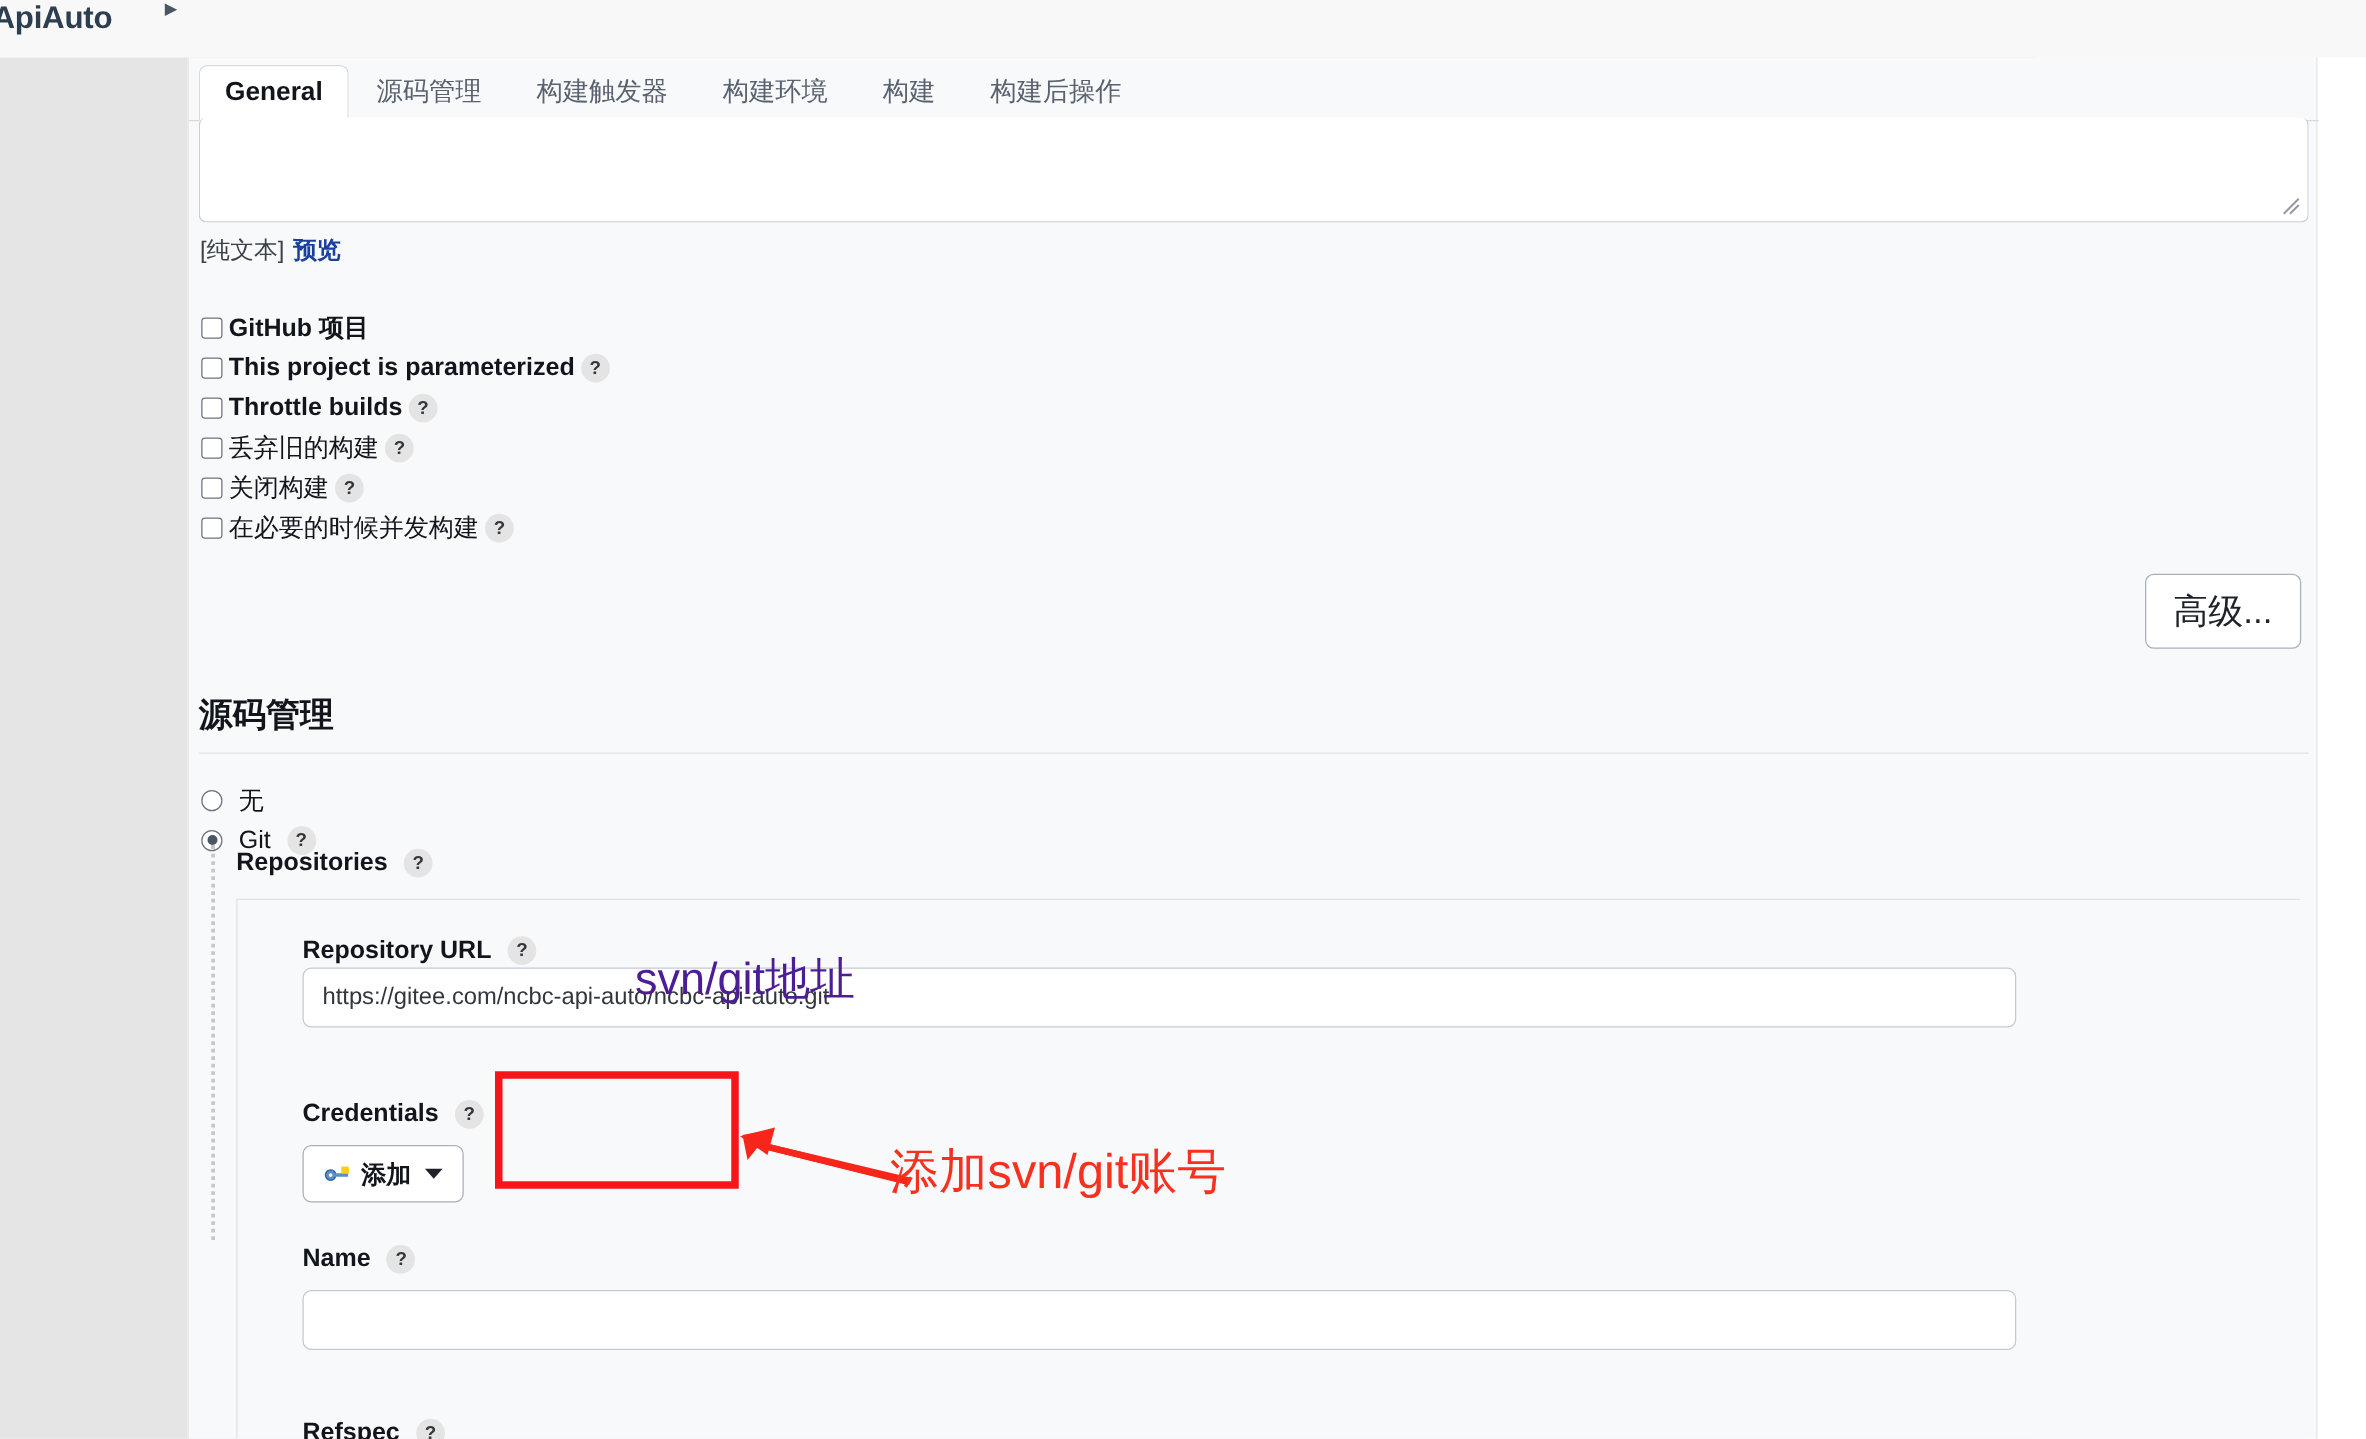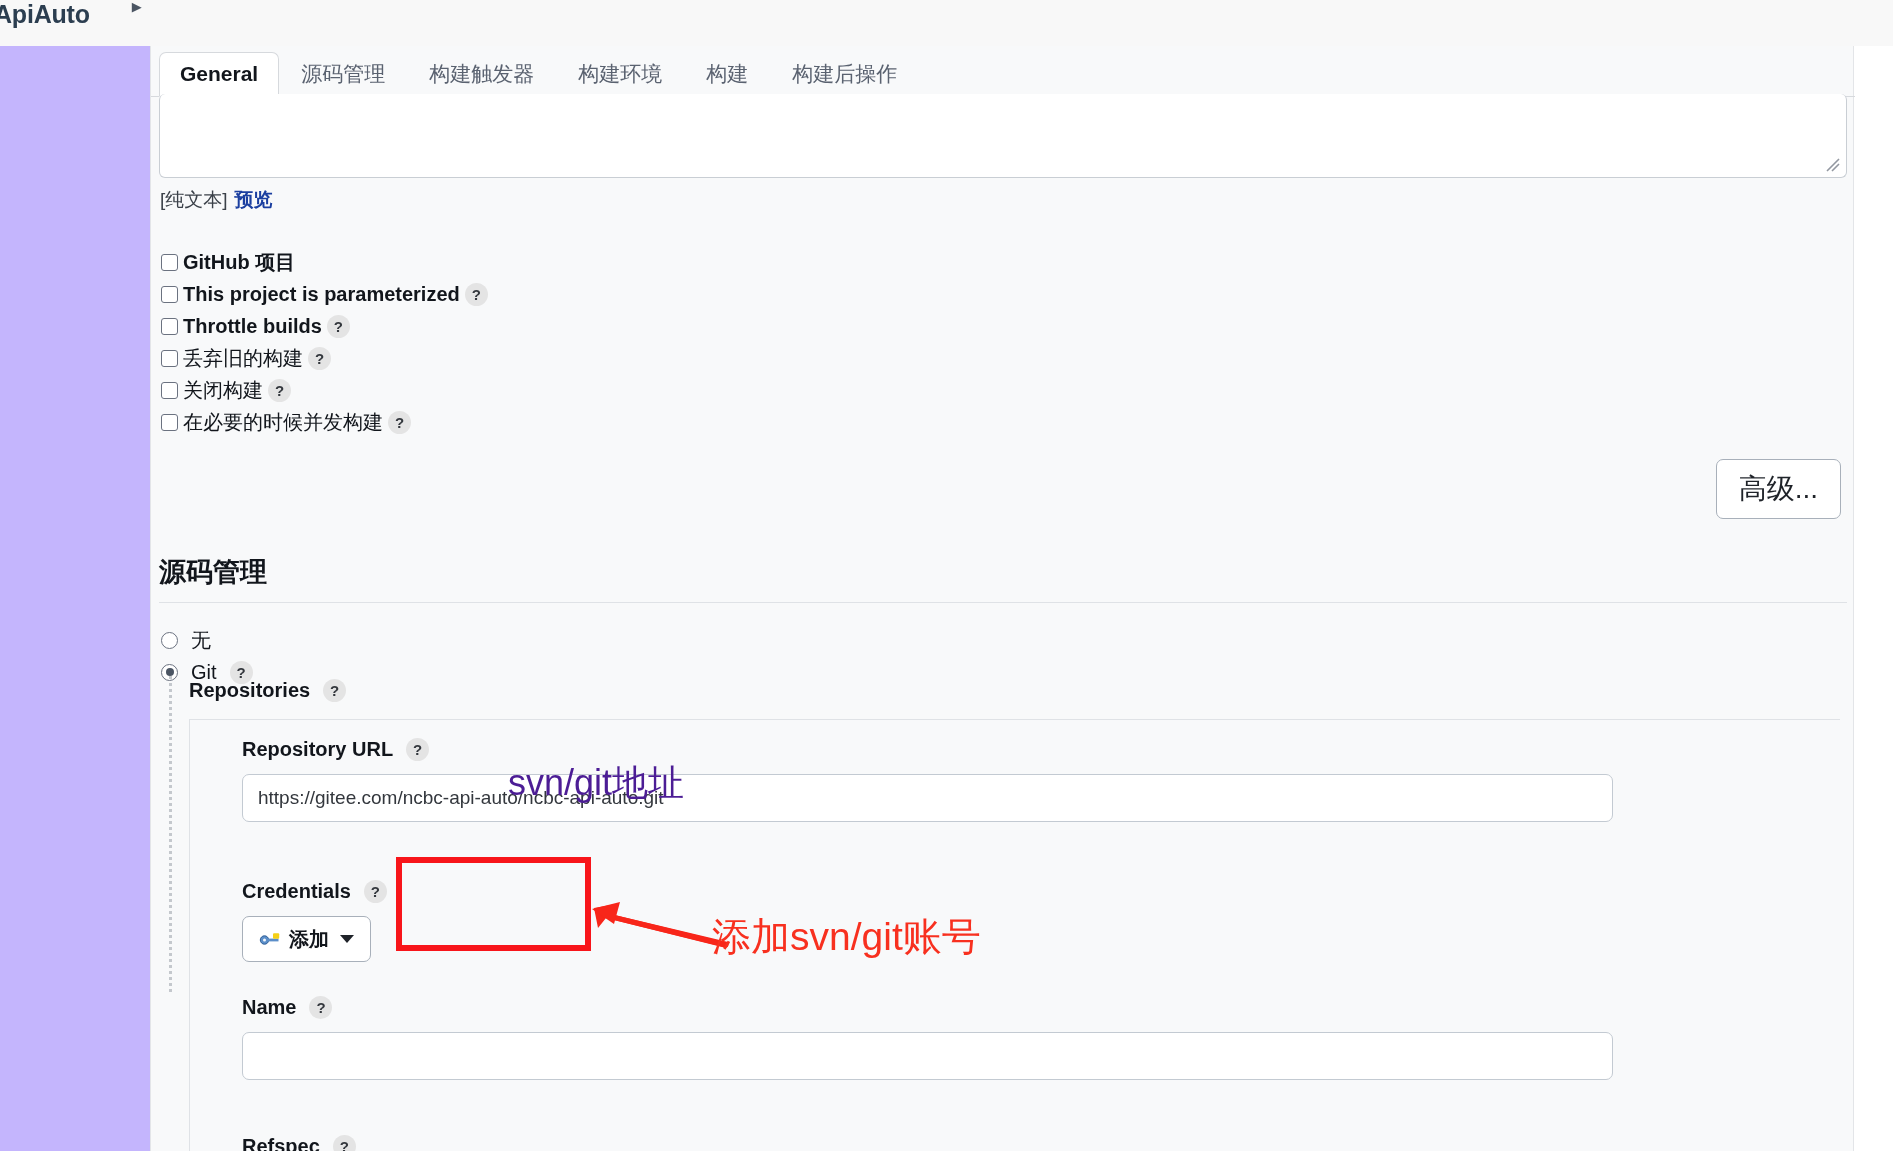--- a/index.html
+++ b/index.html
@@ -26,21 +26,21 @@
     margin-left: -6px;
   }
   .crumb-caret {
     margin-left: 42px; color: #4b5563; font-size: 13px; line-height: 1;
   }
 
   
   .page {
     position: absolute; left: 0; top: 46px;
     width: 1629px; height: 1105px;
-    background: #c4b5fd;
+    background: #e5e5e5;
   }
   .content-pane {
     position: absolute;
     left: 150px; top: 0px;
     width: 1704px; height: 1105px;
     background: #f8f9fa;
     border-left: 1px solid #e3e5e8;
     border-right: 1px solid #e3e5e8;
   }
 
@@ -191,21 +191,21 @@
     border-radius: 7px;
     height: 48px;
     font-size: 19px;
     color: #33373d;
     padding: 0 15px;
     font-family: inherit;
     width: 100%;
   }
   .text-input::placeholder { color: #33373d; }
 
-  .f-url-label { position: absolute; left: 52px; top: 18px; text-align: center; }
+  .f-url-label { position: absolute; left: 52px; top: 29px; text-align: center; }
   .f-url-input { position: absolute; left: 52px; top: 54px; width: 1371px; }
 
   .f-cred-label { position: absolute; left: 52px; top: 160px; }
   .f-cred-row {
     position: absolute; left: 52px; top: 196px;
     display: flex; align-items: center; gap: 22px;
   }
   .select {
     width: 182px; height: 48px;
     background: #fff;

